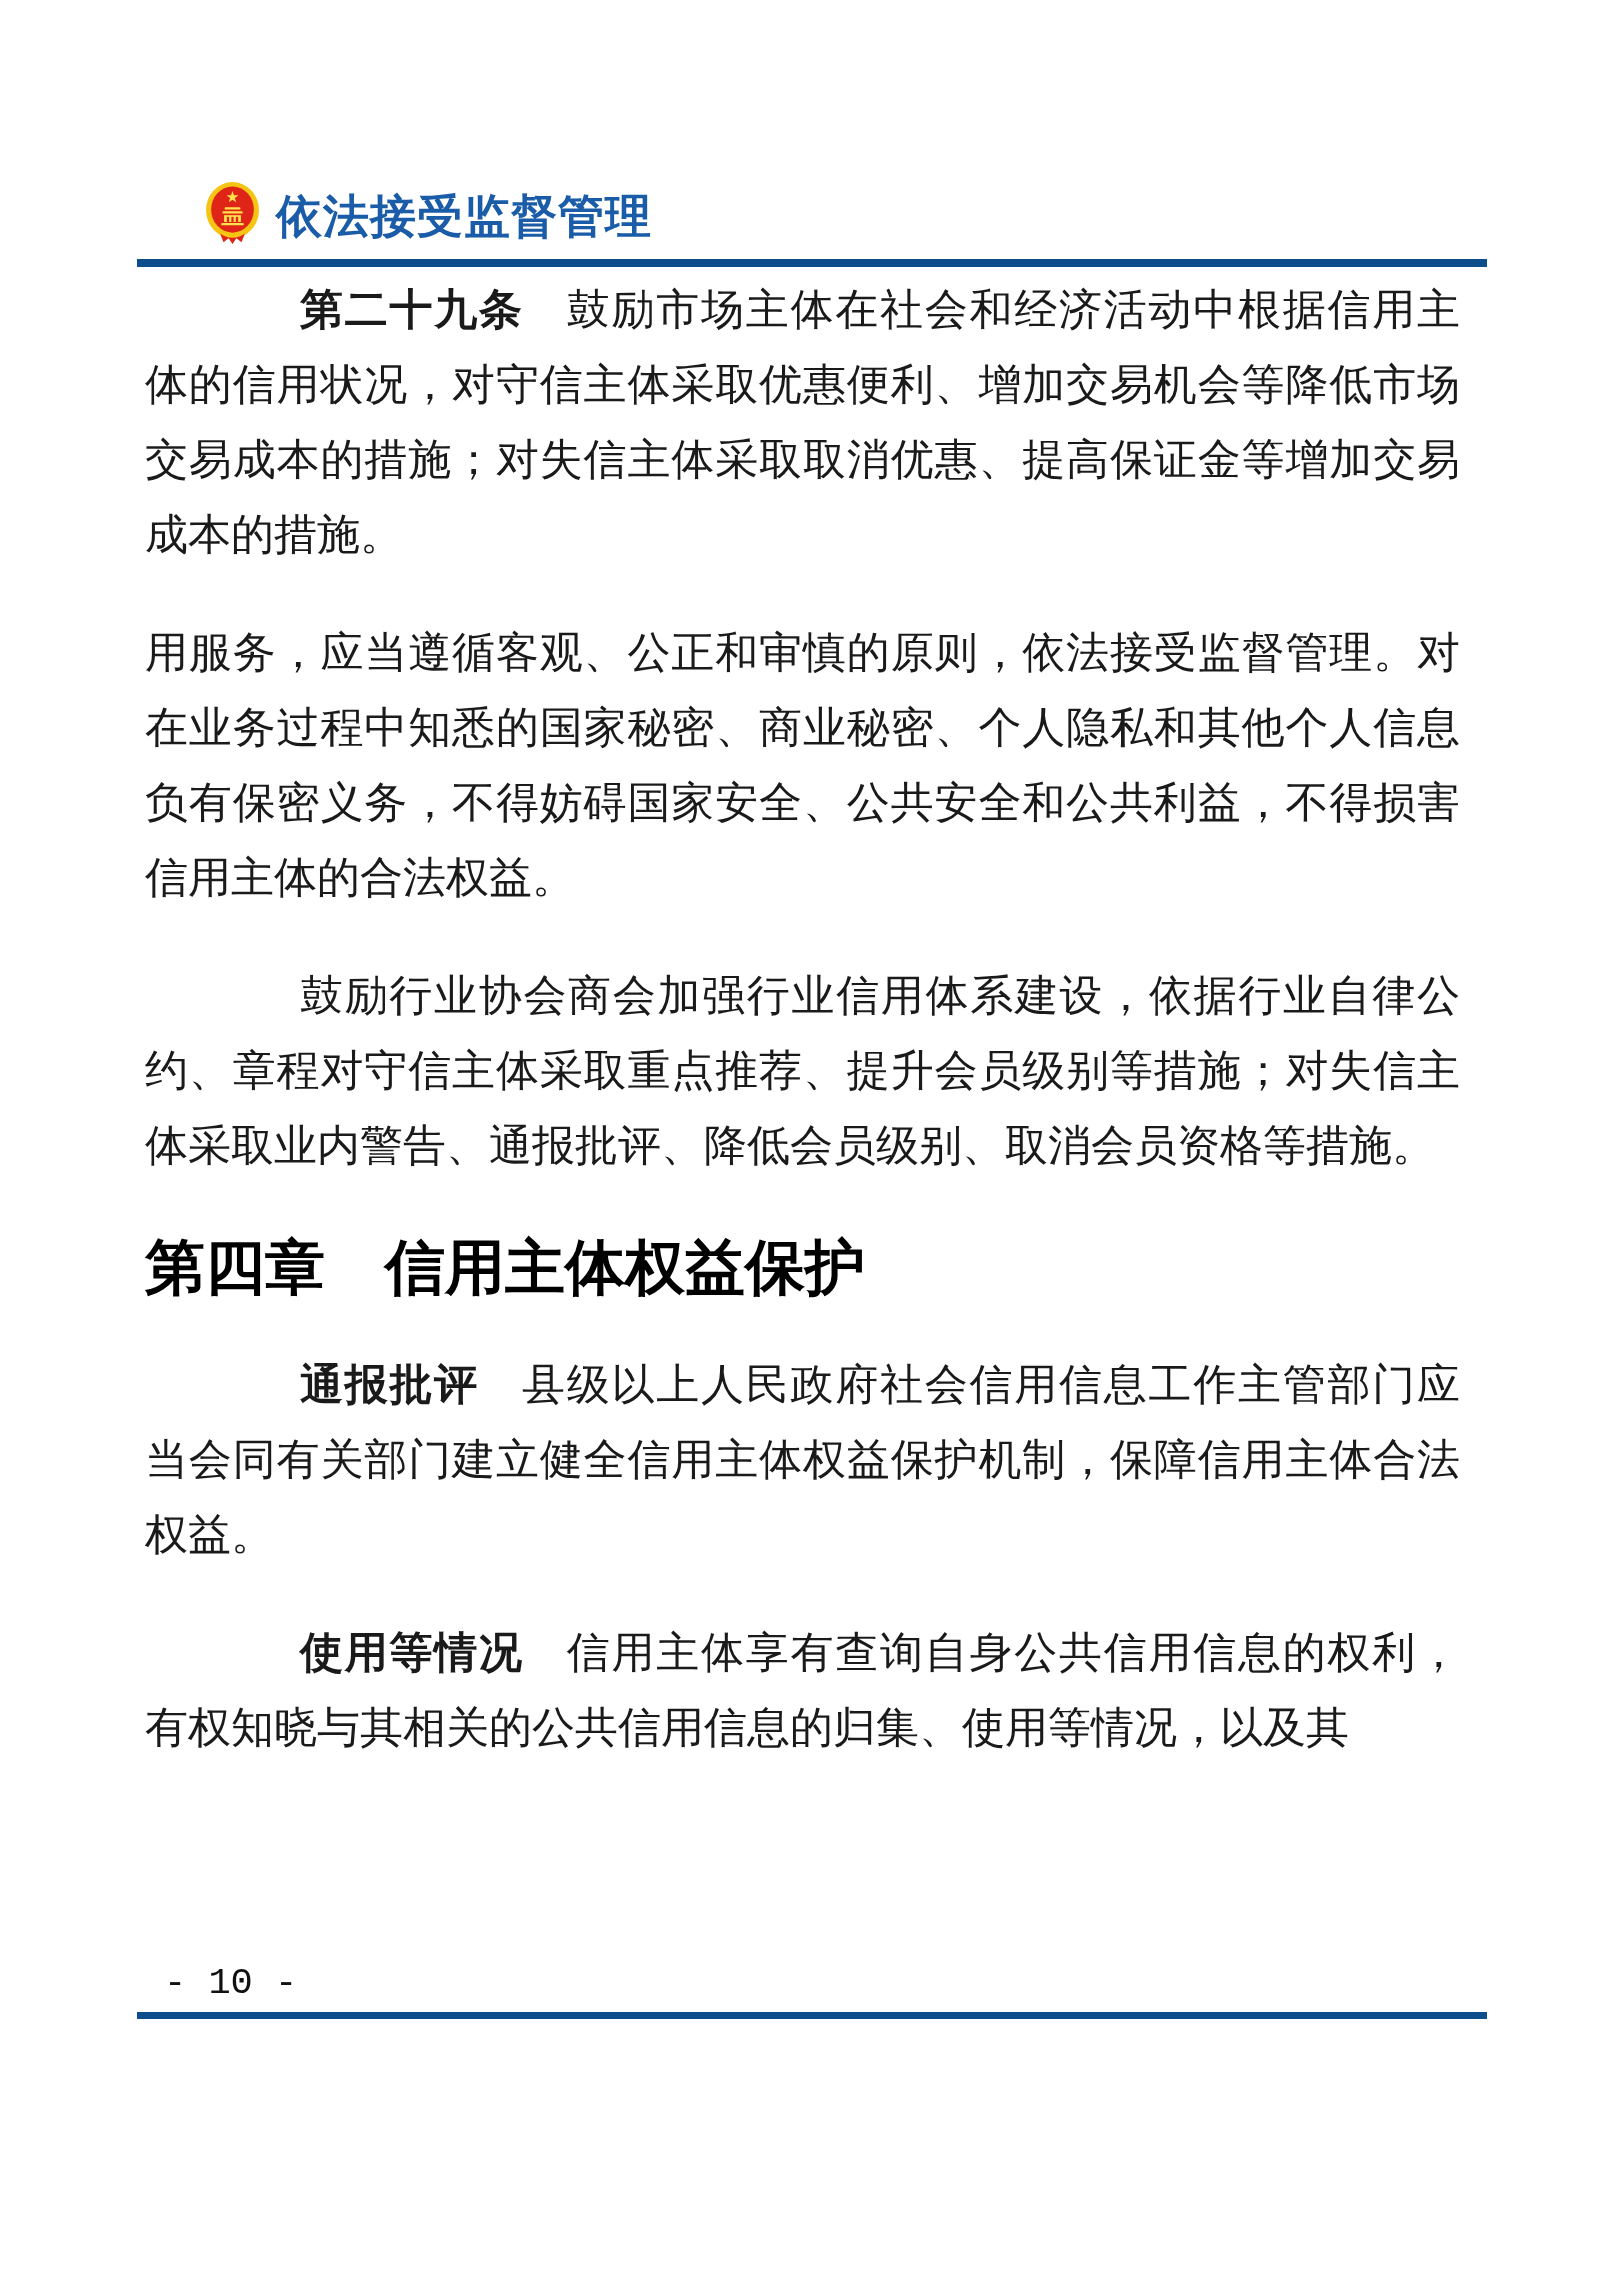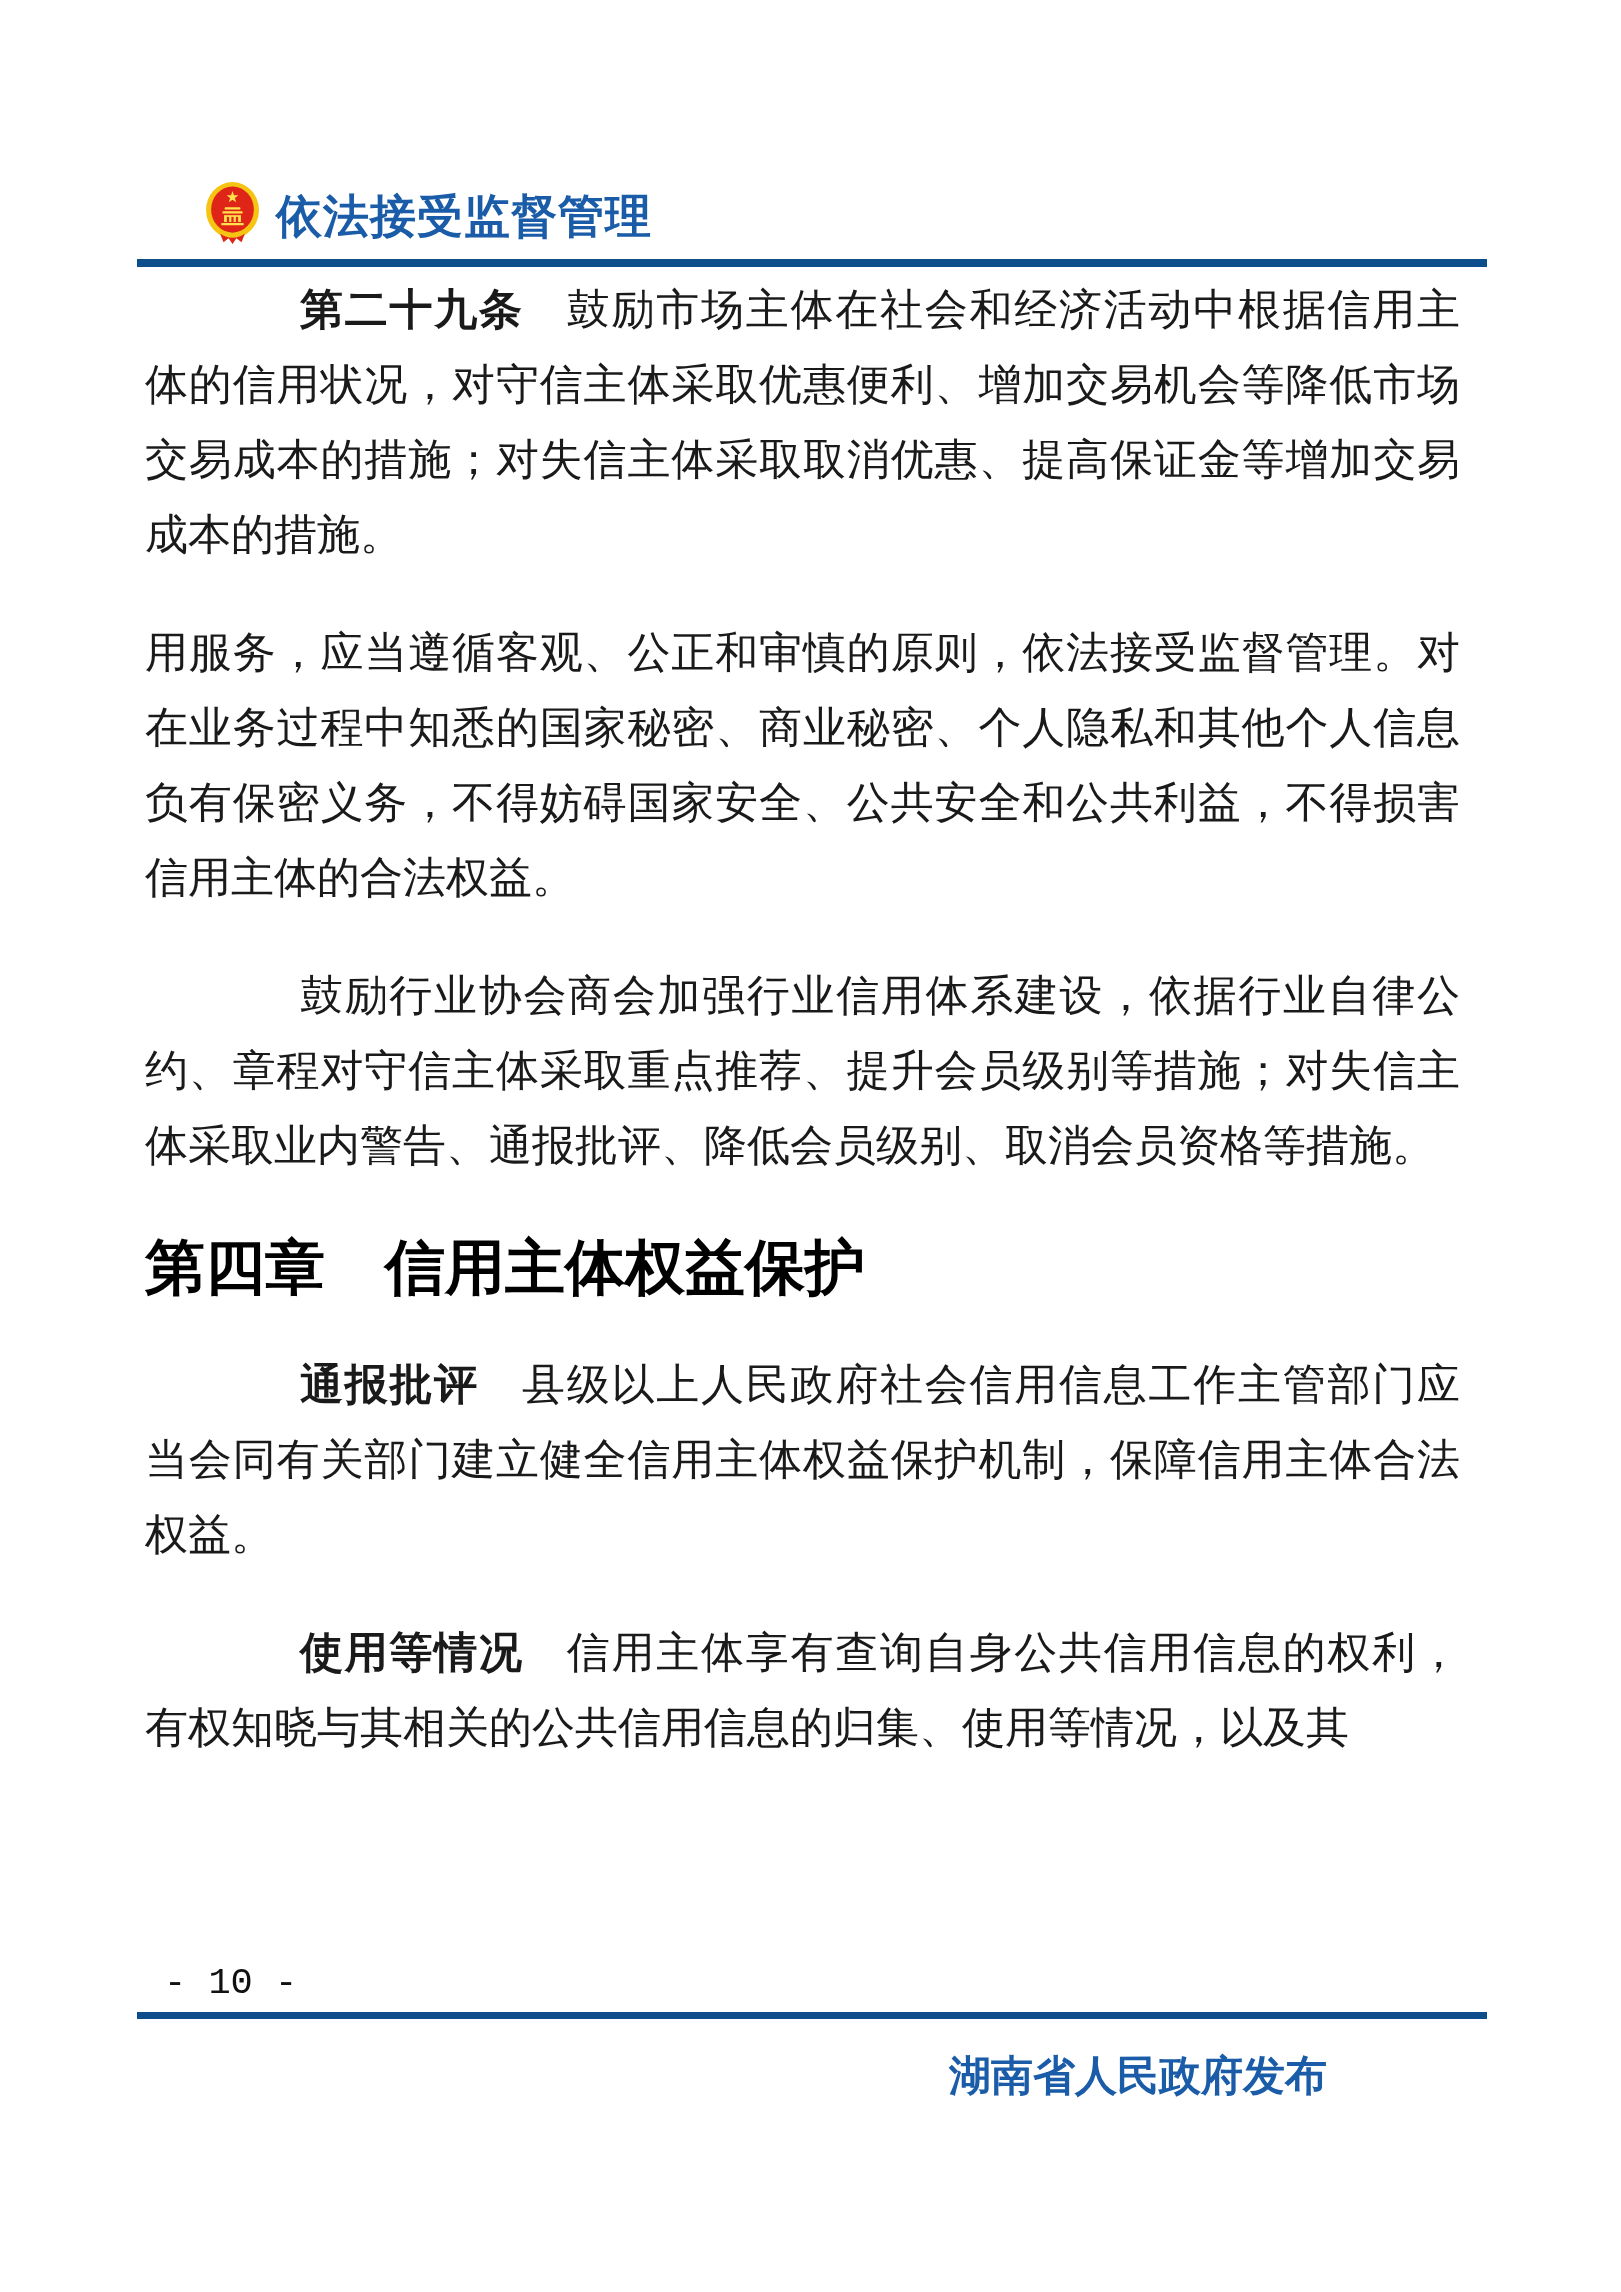--- a/index.html
+++ b/index.html
@@ -93,16 +93,15 @@
 
     <h2 class="chapter">第四章　信用主体权益保护</h2>
 
     <p class="para indent"><span class="art">通报批评</span><span>县级以上人民政府社会信用信息工作主管部门应当会同有关部门建立健全信用主体权益保护机制，保障信用主体合法权益。</span></p>
 
     <p class="para indent"><span class="art">使用等情况</span><span>信用主体享有查询自身公共信用信息的权利，有权知晓与其相关的公共信用信息的归集、使用等情况，以及其</span></p>
   </div>
 
   <div class="pagenum">- 10 -</div>
   <div class="rule rule-bottom"></div>
-  <div class="publisher">湖南省人民政府发布</div>
 
 </div>
 
 
 </body></html>

